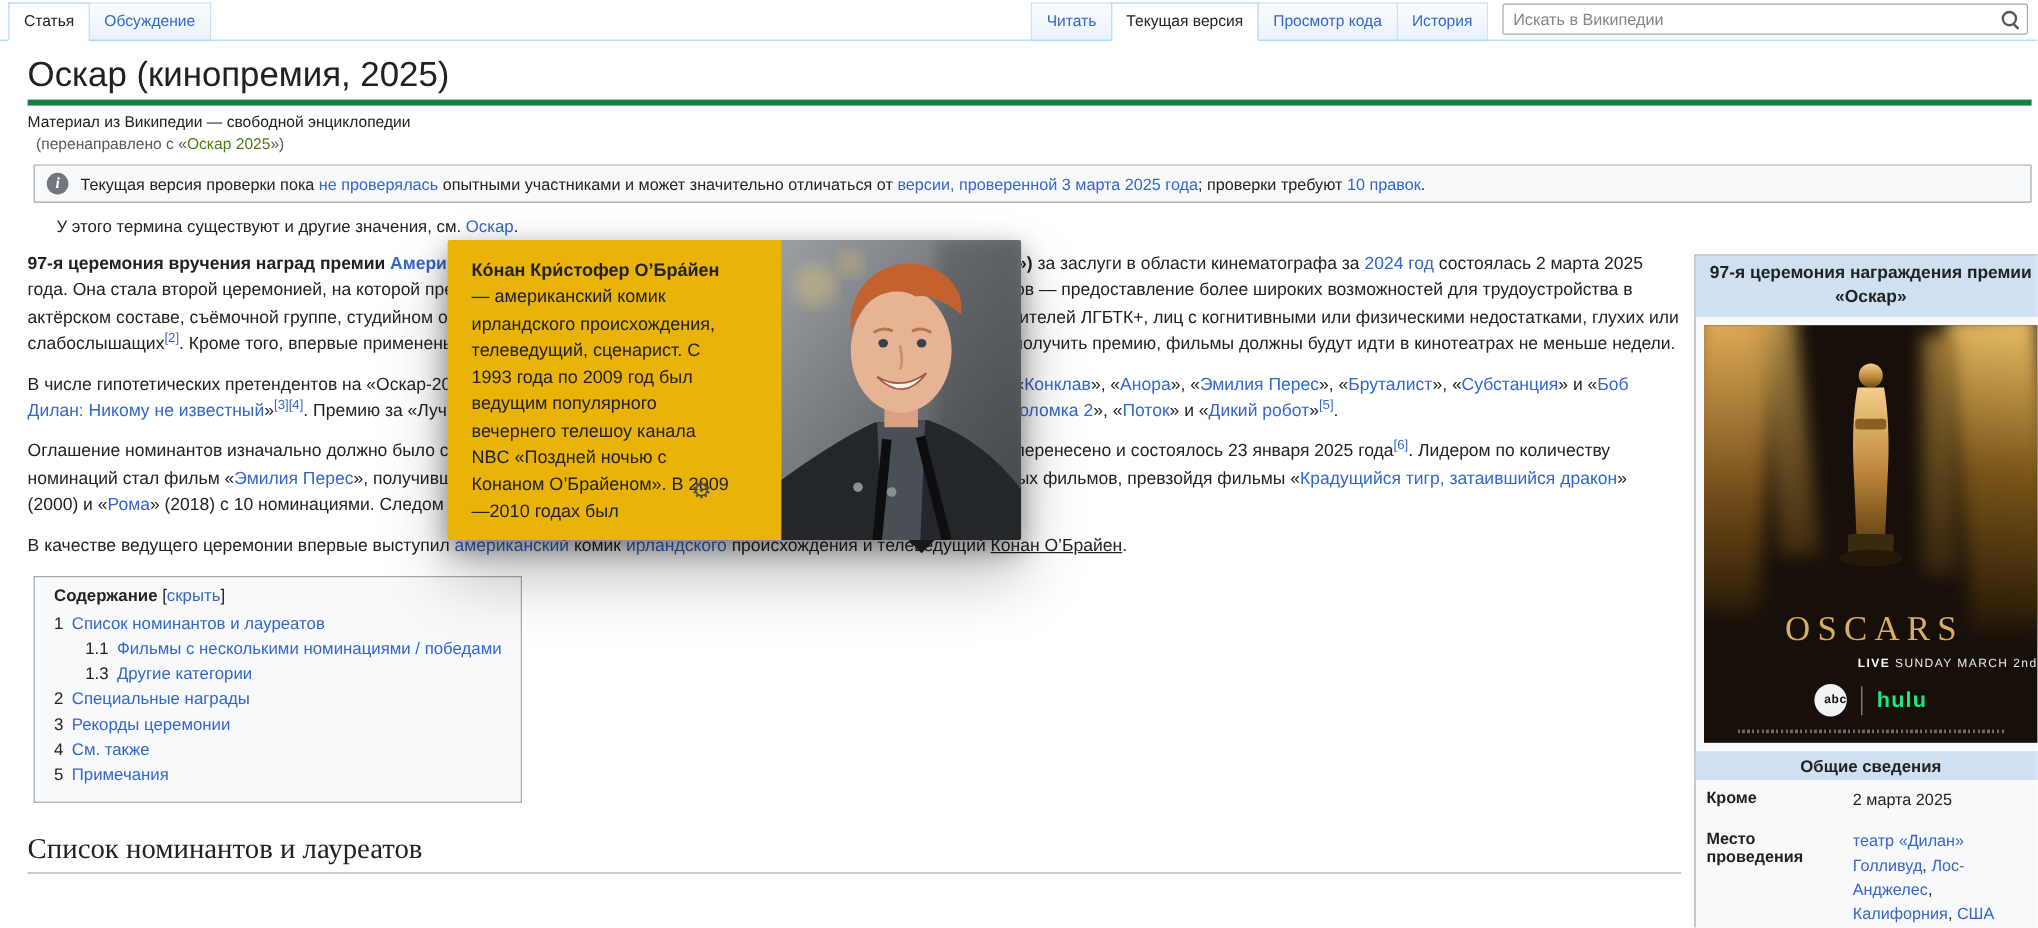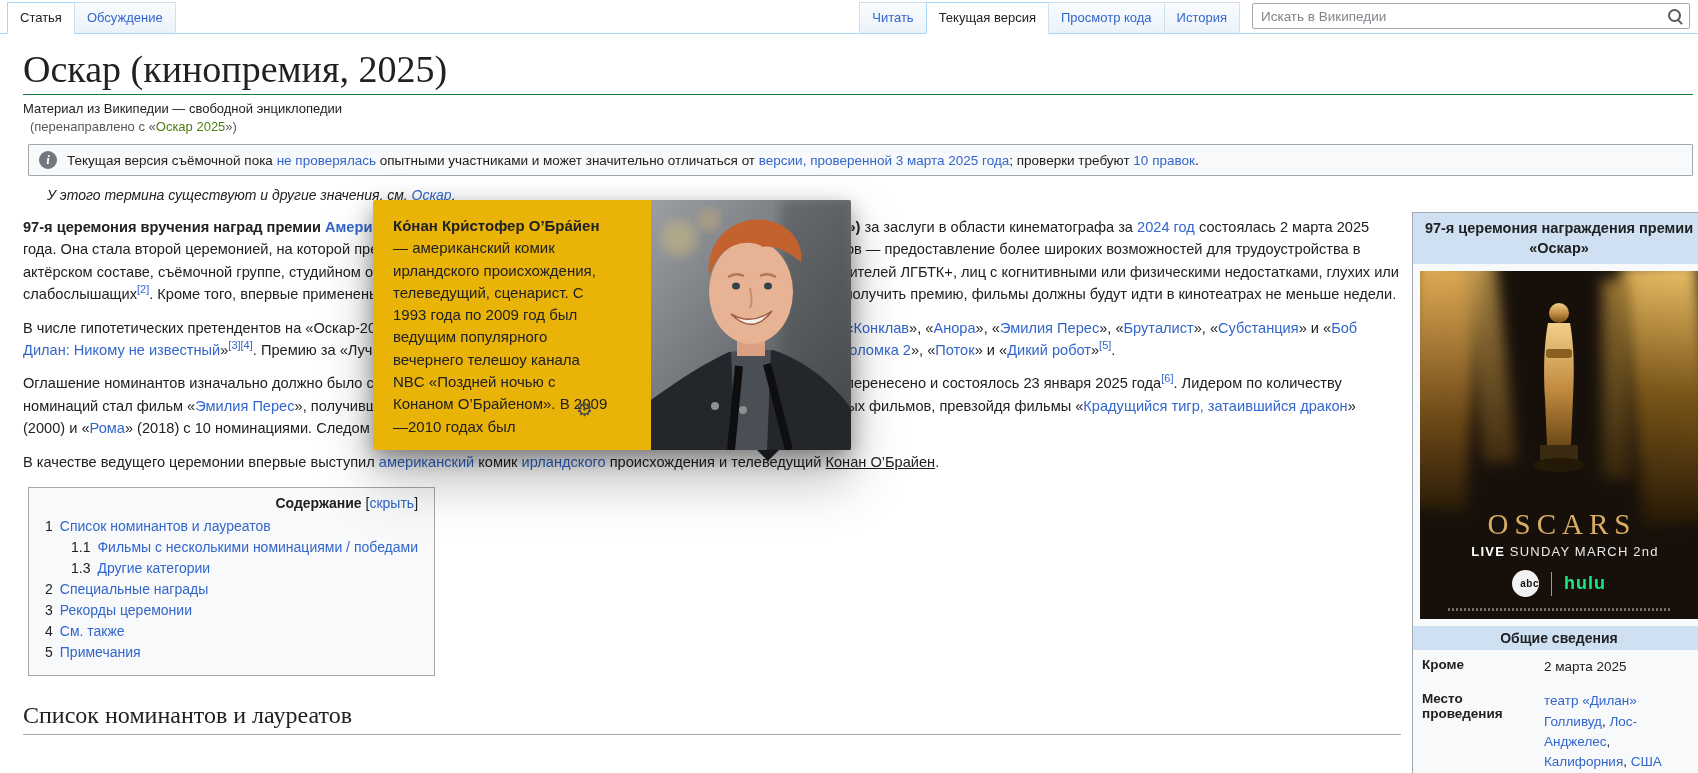--- a/index.html
+++ b/index.html
@@ -21,44 +21,44 @@
              border-radius:2px;background:#fff;box-sizing:border-box}
   .searchbox input{border:0;outline:0;width:calc(100% - 30px);height:100%;padding:0 0 0 8px;
                    font-size:13.5px;font-family:inherit;color:#222;background:transparent}
   .searchbox input::placeholder{color:#80868c}
   .mag{position:absolute;right:5px;top:4px;width:17px;height:17px;cursor:pointer}
   .mag::before{content:"";position:absolute;left:1px;top:1px;width:9px;height:9px;border:2px solid #54595d;border-radius:50%}
   .mag::after{content:"";position:absolute;left:12px;top:11px;width:2px;height:6px;background:#54595d;transform:rotate(-45deg)}
 
   
   .content{position:relative;margin-left:23px;z-index:1}
-  h1.title{font-family:Liberation Serif, serif;font-weight:400;font-size:38px;margin:13px 0 0;
-           padding-bottom:3px;border-bottom:1px solid #15803d;width:1670px}
+  h1.title{font-family:Liberation Sans, sans-serif;font-weight:400;font-size:29px;margin:13px 0 0;
+           padding-bottom:3px;border-bottom:5px solid #15803d;width:1670px}
   .tagline{font-size:13px;margin-top:6px}
   .redirect{font-size:13px;color:#54595d;margin:3px 0 0 7px}
   .redirect a{color:#4d7c0f;text-decoration:none}
 
   .notice{display:flex;align-items:center;gap:10px;box-sizing:border-box;width:1665px;margin:10px 0 0 5px;
           border:1px solid #a2a9b1;background:#f8f9fa;padding:6px 10px;font-size:13.5px;border-radius:1px}
   .info-icon{flex:0 0 auto;width:18px;height:18px;border-radius:50%;background:#72777d;color:#fff;
              text-align:center;font:italic bold 13px/18px "Liberation Serif",serif}
 
-  .hatnote{font-style:italic;font-size:14px;margin:11px 0 0 24px}
+  .hatnote{font-size:14px;margin:11px 0 0 24px}
 
   .para{width:1378px;font-size:14.6px;line-height:22.4px;margin:11px 0 0}
   .para:first-of-type{margin-top:13px}
   .lk{color:#3366cc;text-decoration:none}
   .lk.bold{font-weight:bold}
   .dlk{color:#202122;text-decoration:underline}
   sup.ref{font-size:11px;line-height:0;vertical-align:super;color:#3366cc;cursor:pointer}
 
   
   .toc{display:inline-block;min-width:310px;margin:14px 0 0 5px;border:1px solid #a2a9b1;background:#f8f9fa;
        padding:7px 16px 10px;font-size:14px}
-  .toc-title{text-align:right;font-weight:bold}
+  .toc-title{text-align:left;font-weight:bold}
   .toc-title .br{font-weight:normal}
   .toc-title a{font-weight:normal;color:#3366cc;text-decoration:none}
   .toc ul{list-style:none;margin:7px 0 0;padding:0}
   .toc li{margin:5px 0;white-space:nowrap}
   .toc li.l1{margin-left:26px}
   .toc .num{color:#202122;margin-right:7px}
   .toc a.it{color:#3366cc;text-decoration:none}
 
   h2.section{font-family:"Liberation Serif",serif;font-weight:400;font-size:24px;width:1378px;
              margin:26px 0 0;padding-bottom:5px;border-bottom:1px solid #a2a9b1}
@@ -69,21 +69,21 @@
   .ib-title{background:#cee0f2;font-weight:bold;font-size:14.5px;text-align:center;padding:6px 10px;line-height:1.35}
   .poster{position:relative;margin:7px;height:348px;background:#17100a;overflow:hidden}
   .blurbar{position:absolute;filter:blur(7px)}
   .bar1{left:-14px;top:-12px;width:68px;height:250px;background:linear-gradient(175deg,#e8b25a,#6b4716 65%,#2a1c08);transform:rotate(4deg)}
   .bar2{left:52px;top:-18px;width:34px;height:210px;background:linear-gradient(#caa152,#4a3210);transform:rotate(-6deg);opacity:.8}
   .bar3{right:-10px;top:-8px;width:76px;height:260px;background:linear-gradient(190deg,#f0c46a,#7a5518,#241705);transform:rotate(-5deg)}
   .bar4{right:66px;top:8px;width:30px;height:200px;background:linear-gradient(#b98f3e,#3f2b0c);opacity:.75}
   .statue{position:absolute;left:50%;top:22px;transform:translateX(-50%)}
   .p-brand{position:absolute;left:0;right:0;bottom:78px;text-align:center;font-family:"Liberation Serif",serif;
            font-size:29px;letter-spacing:6px;text-indent:6px;color:#d9ad63}
-  .p-live{position:absolute;left:12px;right:0;bottom:60px;text-align:center;font-size:13px;color:#e9e9e9;letter-spacing:1.2px}
+  .p-live{position:absolute;left:12px;right:0;bottom:60px;text-align:right;font-size:10px;color:#e9e9e9;letter-spacing:1.2px}
   .p-live b{color:#fff}
   .p-nets{position:absolute;left:0;right:0;bottom:22px;display:flex;justify-content:center;align-items:center;gap:12px}
   .abc{width:27px;height:27px;border-radius:50%;background:#f2f2f2;color:#111;font-weight:bold;font-size:10px;
        line-height:27px;text-align:right;letter-spacing:.5px}
   .netdiv{width:1px;height:24px;background:#9a9a9a}
   .hulu{color:#1ce783;font-weight:bold;font-size:18px;letter-spacing:1px}
   .p-fine{position:absolute;left:10%;right:10%;bottom:8px;height:3px;
           background:repeating-linear-gradient(90deg,rgba(255,255,255,.38) 0 2px,transparent 2px 4px)}
   .ib-header{background:#cee0f2;text-align:center;font-weight:bold;padding:4px 0;font-size:14px}
   .ib-table{width:100%;border-collapse:collapse}
@@ -120,21 +120,21 @@
   </div>
 </header>
 
 <main class="content">
   <h1 class="title">Оскар (кинопремия, 2025)</h1>
   <div class="tagline">Материал из Википедии — свободной энциклопедии</div>
   <div class="redirect"><span>(перенаправлено с «</span><a class="lk">Оскар 2025</a><span>»)</span></div>
 
   <div class="notice">
     <span class="info-icon">i</span>
-    <span><span>Текущая версия съёмочной пока </span><a class="lk">не проверялась</a><span> опытными участниками и может значительно отличаться от </span><a class="lk">версии, проверенной 3 марта 2025 года</a><span>; проверки требуют </span><a class="lk">10 правок</a><span>.</span></span>
+    <span><span>Текущая версия проверки пока </span><a class="lk">не проверялась</a><span> опытными участниками и может значительно отличаться от </span><a class="lk">версии, проверенной 3 марта 2025 года</a><span>; проверки требуют </span><a class="lk">10 правок</a><span>.</span></span>
   </div>
 
   <div class="hatnote"><span>У этого термина существуют и другие значения, см. </span><a class="lk">Оскар</a><span>.</span></div>
 
   <p class="para"><b>97-я церемония вручения наград премии </b><a class="lk bold">Американской академии кинематографических искусств и наук</a><b> («Оскар»)</b><span> за заслуги в области кинематографа за </span><a class="lk">2024 год</a><span> состоялась 2 марта 2025 года. Она стала второй церемонией, на которой премии вручались с соблюдением новых правил инклюзивных стандартов — предоставление более широких возможностей для трудоустройства в актёрском составе, съёмочной группе, студийном обучении и доступе для недопредставленных групп, женщин, представителей ЛГБТК+, лиц с когнитивными или физическими недостатками, глухих или слабослышащих</span><sup class="ref">[2]</sup><span>. Кроме того, впервые применены меры защиты проката от экспансии стриминговых сервисов: чтобы получить премию, фильмы должны будут идти в кинотеатрах не меньше недели.</span></p>
   <p class="para"><span>В числе гипотетических претендентов на «Оскар-2025» называли вышедшие на экраны фильмы «</span><a class="lk">Дюна: Часть вторая</a><span>», «</span><a class="lk">Конклав</a><span>», «</span><a class="lk">Анора</a><span>», «</span><a class="lk">Эмилия Перес</a><span>», «</span><a class="lk">Бруталист</a><span>», «</span><a class="lk">Субстанция</a><span>» и «</span><a class="lk">Боб Дилан: Никому не известный</a><span>»</span><sup class="ref">[3][4]</sup><span>. Премию за «Лучший анимационный полнометражный фильм» может получить «</span><a class="lk">Головоломка 2</a><span>», «</span><a class="lk">Поток</a><span>» и «</span><a class="lk">Дикий робот</a><span>»</span><sup class="ref">[5]</sup><span>.</span></p>
   <p class="para"><span>Оглашение номинантов изначально должно было состояться 17 января, но из-за пожаров в округе Лос-Анджелес, было перенесено и состоялось 23 января 2025 года</span><sup class="ref">[6]</sup><span>. Лидером по количеству номинаций стал фильм «</span><a class="lk">Эмилия Перес</a><span>», получивший 13 номинаций и установивший новый рекорд среди неанглоязычных фильмов, превзойдя фильмы «</span><a class="lk">Крадущийся тигр, затаившийся дракон</a><span>» (2000) и «</span><a class="lk">Рома</a><span>» (2018) с 10 номинациями. Следом идут фильмы «</span><a class="lk">Бруталист</a><span>» и «</span><a class="lk">Злая</a><span>», получившие по 10 номинаций</span><sup class="ref">[7]</sup><span>.</span></p>
   <p class="para"><span>В качестве ведущего церемонии впервые выступил </span><a class="lk">американский</a><span> комик </span><a class="lk">ирландского</a><span> происхождения и телеведущий </span><a class="dlk">Конан О’Брайен</a><span>.</span></p>
 
   <div class="toc">

